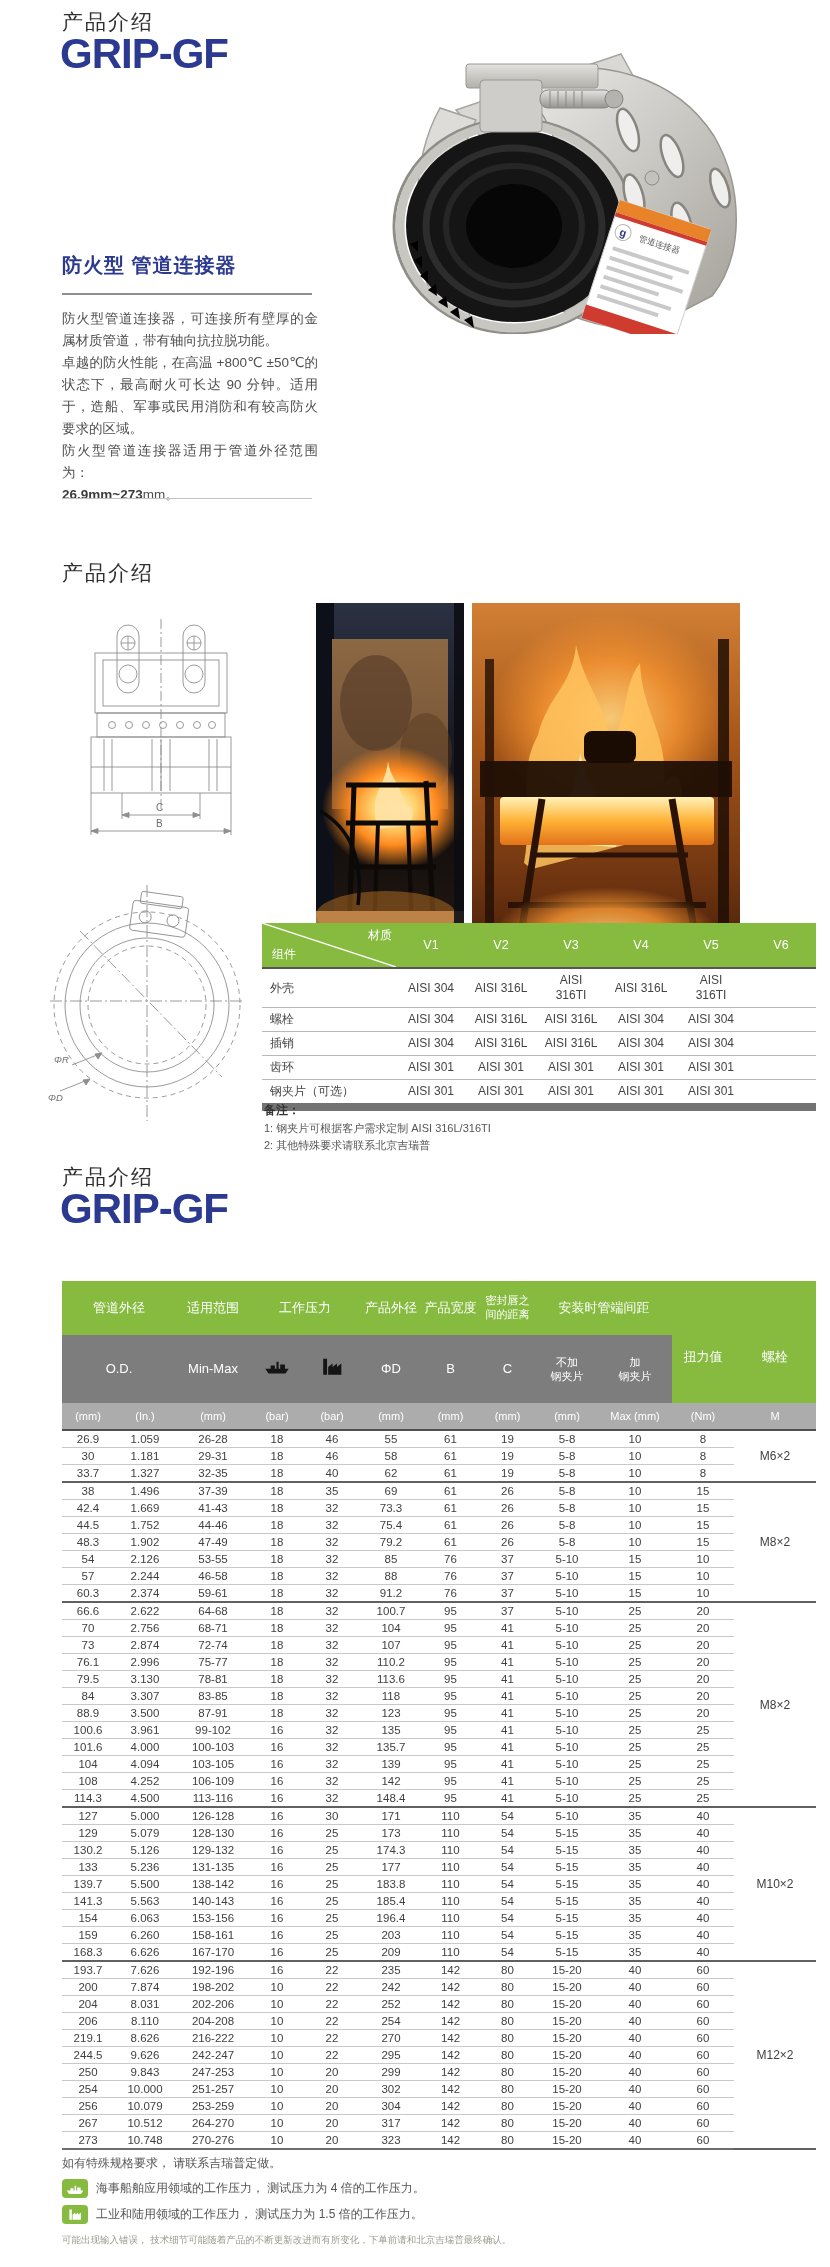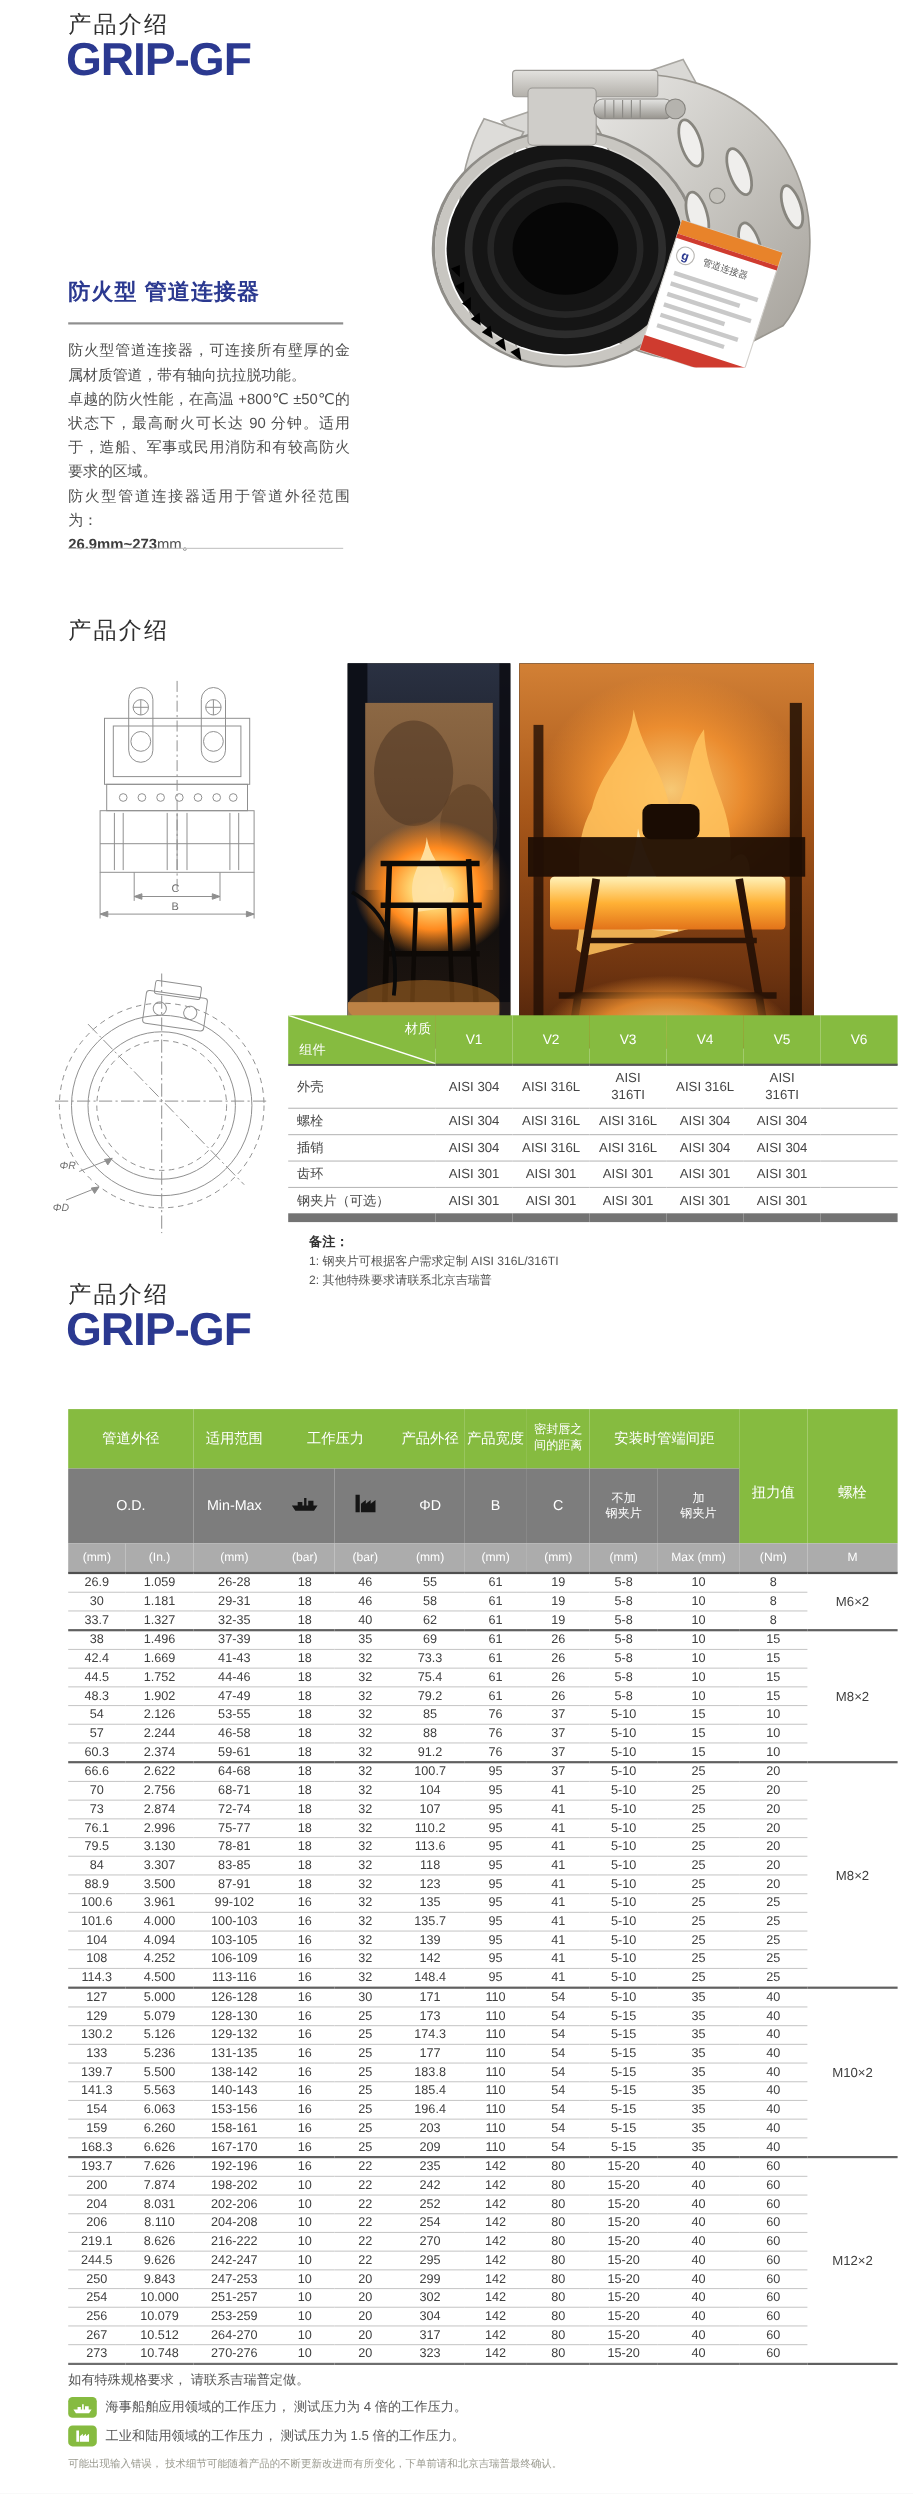--- a/index.html
+++ b/index.html
@@ -377,21 +377,21 @@
             <td>AISI 301</td>
             <td>AISI 301</td>
             <td>AISI 301</td>
             <td>AISI 301</td>
             <td>AISI 301</td>
             <td></td>
           </tr>
         </tbody>
     </table>
 
-    <div class="mnotes abs" style="left:257px;top:556px;margin-top:19px;">
+    <div class="mnotes abs" style="left:240px;top:556px;">
       <div class="t">备注：</div>
       <div>1: 钢夹片可根据客户需求定制 AISI 316L/316TI</div>
       <div>2: 其他特殊要求请联系北京吉瑞普</div>
     </div>
   </div>
 
   <div class="sec sec3">
     <div class="abs kicker" style="left:38px;top:0px;">产品介绍</div>
     <div class="abs brand" style="left:36px;top:22px;">GRIP-GF</div>
 

